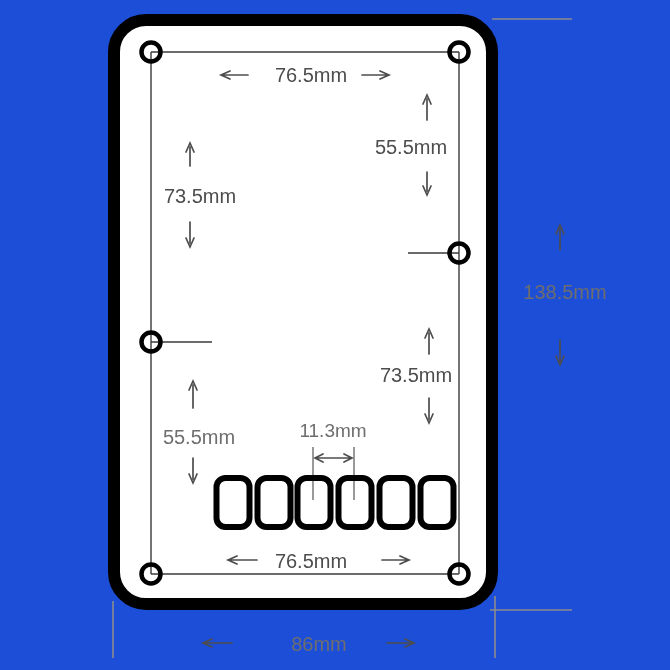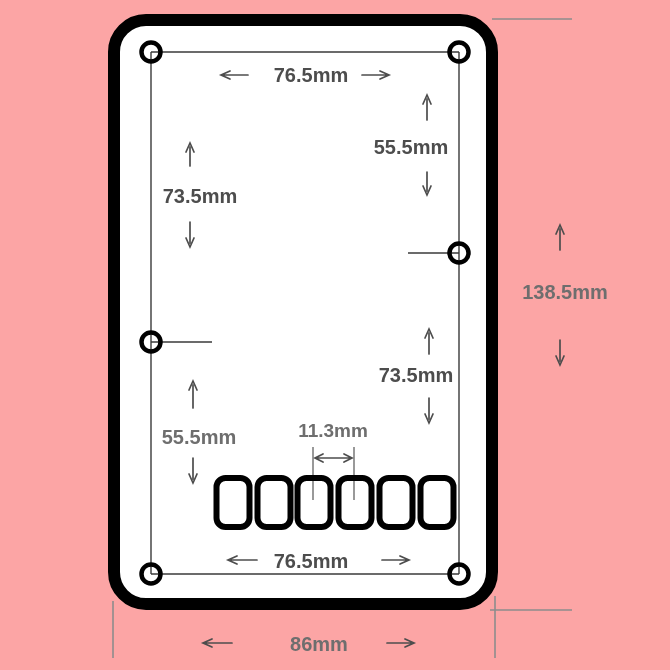--- a/index.html
+++ b/index.html
@@ -5,23 +5,22 @@
   html, body {
     margin: 0;
     padding: 0;
     background: #ffffff;
     font-family: "Liberation Sans", sans-serif;
   }
   .canvas {
     position: relative;
     width: 670px;
     height: 670px;
-    background: #fca5a5;
+    background: #1d4ed8;
     overflow: hidden;
-    font-weight: bold;
   }
   svg text {
     font-family: "Liberation Sans", sans-serif;
     font-size: 20px;
   }
   svg text.small {
     font-size: 19px;
   }
 </style>
 </head>

